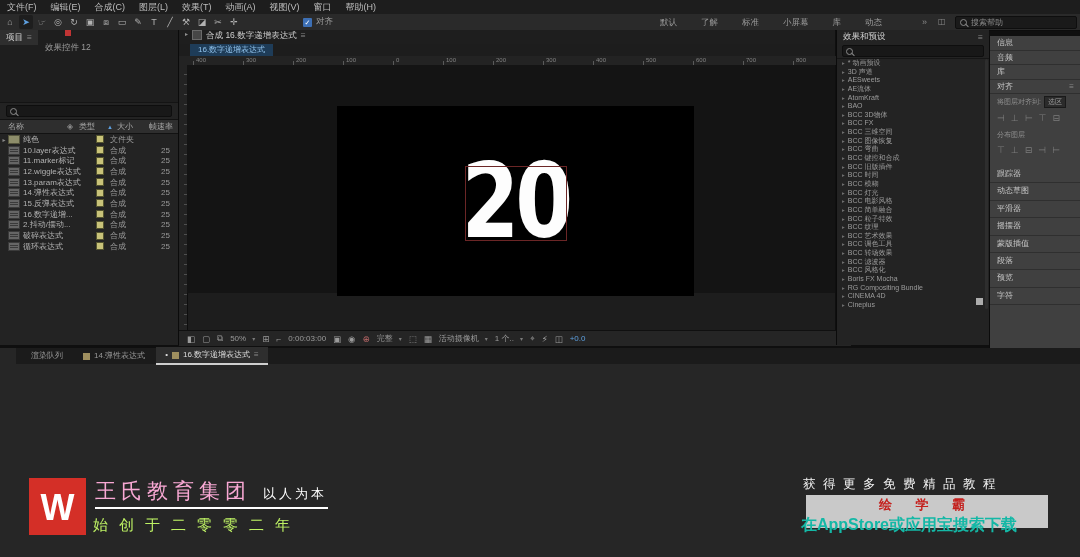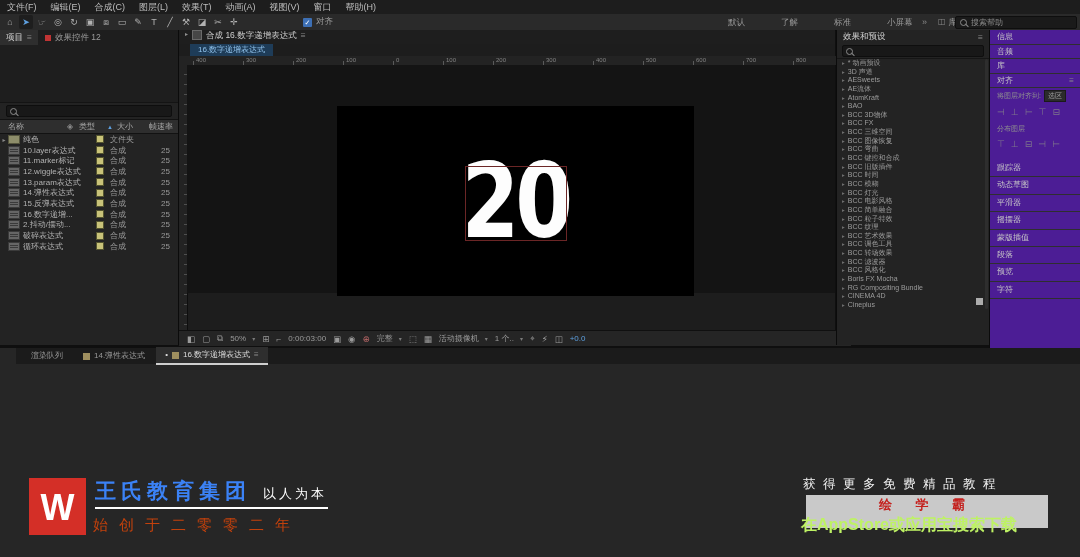--- a/index.html
+++ b/index.html
@@ -15,33 +15,33 @@
   #menubar{left:0;top:0;width:1080px;height:14px;background:#1d1d1d;border-bottom:1px solid #0c0c0c;}
   #menubar span{padding:0 7px;line-height:14px;font-size:9px;color:#bdbdbd;display:inline-block;}
 
   
   #toolbar{left:0;top:14px;width:1080px;height:16px;background:#2a2a2a;border-bottom:1px solid #0c0c0c;}
   #tools{left:3px;top:1px;display:flex;gap:2px;}
   .tool{width:14px;height:14px;line-height:14px;text-align:center;font-size:9px;color:#b2b2b2;}
   .tool.active{color:#5ea0e0;background:#1e1e1e;border-radius:2px;}
   #align-toggle{left:303px;top:2px;gap:4px;color:#9a9a9a;font-size:8.5px;}
   #align-toggle .cb{width:9px;height:9px;background:#3d6fb4;border-radius:1px;color:#fff;font-size:7px;line-height:9px;text-align:center;}
-  #workspaces{left:716px;top:0;height:16px;gap:12px;}
+  #workspaces{left:648px;top:0;height:16px;gap:0;}
   #workspaces span{padding:0 12px;line-height:16px;font-size:8.5px;color:#9b9b9b;}
   #ws-overflow{left:922px;top:0;line-height:16px;color:#8a8a8a;font-size:9px;}
   #panel-toggle{left:938px;top:3px;color:#8a8a8a;font-size:8px;}
   #help-search{left:955px;top:2px;width:112px;height:11px;background:#1a1a1a;border:1px solid #0e0e0e;border-radius:2px;color:#8a8a8a;font-size:8px;gap:4px;padding:0 4px;}
   .mag{width:5px;height:5px;border:1px solid #8a8a8a;border-radius:50%;position:relative;flex:none;}
   .mag::after{content:"";position:absolute;width:4px;height:1px;background:#8a8a8a;right:-3px;bottom:-1px;transform:rotate(45deg);}
 
   
   #project{left:0;top:30px;width:178px;height:315px;background:#232323;border-right:1px solid #0b0b0b;}
   #ptabs{height:15px;background:#1e1e1e;display:flex;}
   #ptab-project{background:#2e2e2e;color:#dcdcdc;padding:0 6px;line-height:15px;font-size:8.5px;display:flex;gap:4px;align-items:center;}
-  #ptab-fx{color:#9a9a9a;padding:0 7px;line-height:15px;font-size:8.5px;display:flex;gap:4px;align-items:center;}
+  #ptab-fx{color:#9a9a9a;padding:0 7px;line-height:15px;font-size:8.5px;display:flex;gap:4px;align-items:center;flex-direction:column;}
   .redsq{width:6px;height:6px;background:#c03434;flex:none;}
   .ham{color:#8a8a8a;}
   #p-preview{height:57px;background:#1e1e1e;border-bottom:1px solid #141414;}
   #p-search{height:16px;display:flex;align-items:center;padding:0 6px;}
   #p-search .sbox{width:100%;height:10px;background:#181818;border:1px solid #0e0e0e;border-radius:2px;display:flex;align-items:center;padding:0 3px;}
   #p-cols{height:13px;background:#2e2e2e;border-top:1px solid #121212;border-bottom:1px solid #121212;display:flex;align-items:center;font-size:8px;color:#a8a8a8;}
   #p-cols .cn{flex:1;padding-left:8px;}
   #p-cols .ctag{width:12px;color:#8a8a8a;}
   #p-cols .ct{width:28px;}
   #p-cols .csort{width:10px;color:#5ea0e0;font-size:6px;}
@@ -86,48 +86,48 @@
   #fx-head{height:14px;display:flex;align-items:center;justify-content:space-between;padding:0 6px;font-size:8.5px;color:#d2d2d2;}
   #fx-search{height:14px;display:flex;align-items:center;padding:0 5px;}
   #fx-search .sbox{width:100%;height:10px;background:#181818;border:1px solid #0e0e0e;border-radius:2px;display:flex;align-items:center;padding:0 3px;}
   #fx-list{height:251px;overflow:hidden;border-top:1px solid #161616;}
   .fx-item{height:8.65px;line-height:8.65px;font-size:7px;color:#9c9c9c;padding-left:5px;display:flex;align-items:center;gap:3px;white-space:nowrap;}
   .fx-item .tri{color:#6d6d6d;font-size:5.5px;}
   #fx-scroll{position:absolute;right:1px;top:29px;width:3px;height:250px;background:#2e2e2e;border-radius:2px;}
   #fx-grip{position:absolute;right:6px;top:268px;width:7px;height:7px;background:#cfcfcf;opacity:.8;}
 
   
-  #rightcol{left:989px;top:30px;width:91px;height:355px;background:#4c1d95;border-left:1px solid #0b0b0b;font-size:8px;}
+  #rightcol{left:989px;top:36px;width:91px;height:355px;background:#404040;border-left:1px solid #0b0b0b;font-size:8px;}
   .rp-h{height:13.5px;line-height:13.5px;padding:0 7px;color:#c8c8c8;border-bottom:1px solid #2f2f2f;display:flex;justify-content:space-between;align-items:center;}
   .rp-sub{padding:2px 7px;color:#8f8f8f;font-size:7px;display:flex;gap:3px;align-items:center;white-space:nowrap;}
   .rp-val{background:#2b2b2b;border:1px solid #1a1a1a;padding:0 3px;color:#9a9a9a;}
   .rp-icons{display:flex;gap:6px;padding:3px 7px 5px 7px;color:#8a8a8a;font-size:9px;}
   .rp-icons span{opacity:.8;}
   #rp-bottom{margin-top:6px;}
   #rp-bottom .rp-h{height:16.4px;line-height:16.4px;}
 
   
   #timeline{left:0;top:348px;width:1080px;height:209px;background:#262626;padding-left:16px;}
   #tl-tabs{height:16px;background:#1b1b1b;display:flex;align-items:center;padding-left:6px;gap:2px;}
   .tl-tab{height:16px;line-height:16px;padding:0 9px;font-size:8px;color:#999;display:flex;align-items:center;gap:4px;}
   .tl-tab .cico{width:7px;height:7px;background:#9f8f5f;flex:none;}
   .tl-tab.active{background:#2e2e2e;color:#ddd;border-bottom:2px solid #cfcfcf;}
   .twirl{font-size:6px;color:#8f8f8f;}
 
   
   #wm-logo{left:29px;top:478px;width:57px;height:57px;background:#d42f27;display:flex;align-items:center;justify-content:center;z-index:50;}
   #wm-logo span{color:#fff;font-size:36px;font-weight:bold;transform:scaleY(1.05);}
-  #wm-brand{left:95px;top:477px;font-size:21px;color:#3b82f6;letter-spacing:5px;z-index:50;font-weight:700;}
+  #wm-brand{left:95px;top:477px;font-size:21px;color:#f9a8d4;letter-spacing:5px;z-index:50;font-weight:400;}
   #wm-slogan{left:263px;top:485px;font-size:13px;color:#fff;letter-spacing:3px;z-index:50;}
   #wm-line{left:95px;top:507px;width:233px;height:2px;background:#fff;z-index:50;}
-  #wm-founded{left:93px;top:516px;font-size:15px;color:#c2410c;letter-spacing:11px;z-index:50;}
+  #wm-founded{left:93px;top:516px;font-size:15px;color:#bef264;letter-spacing:11px;z-index:50;}
   #ad-line1{left:803px;top:476px;font-size:12.5px;color:#f2f2f2;letter-spacing:7.5px;z-index:50;white-space:nowrap;}
   #ad-bar{left:806px;top:495px;width:242px;height:33px;background:#c9c9c9;z-index:50;text-align:center;line-height:19px;}
   #ad-bar span{color:#c4201d;font-size:13px;font-weight:bold;letter-spacing:10px;}
-  #ad-line2{left:801px;top:515px;font-size:16px;font-weight:bold;color:#bef264;z-index:50;white-space:nowrap;}
+  #ad-line2{left:801px;top:515px;font-size:16px;font-weight:bold;color:#14b8a6;z-index:50;white-space:nowrap;}
 </style>
 </head>
 <body>
 
 <div id="menubar" class="abs">
   
 <span>文件(F)</span><span>编辑(E)</span><span>合成(C)</span><span>图层(L)</span><span>效果(T)</span><span>动画(A)</span><span>视图(V)</span><span>窗口</span><span>帮助(H)</span></div>
 
 <div id="toolbar" class="abs" style="position:absolute;">
   <div id="tools" class="abs">

